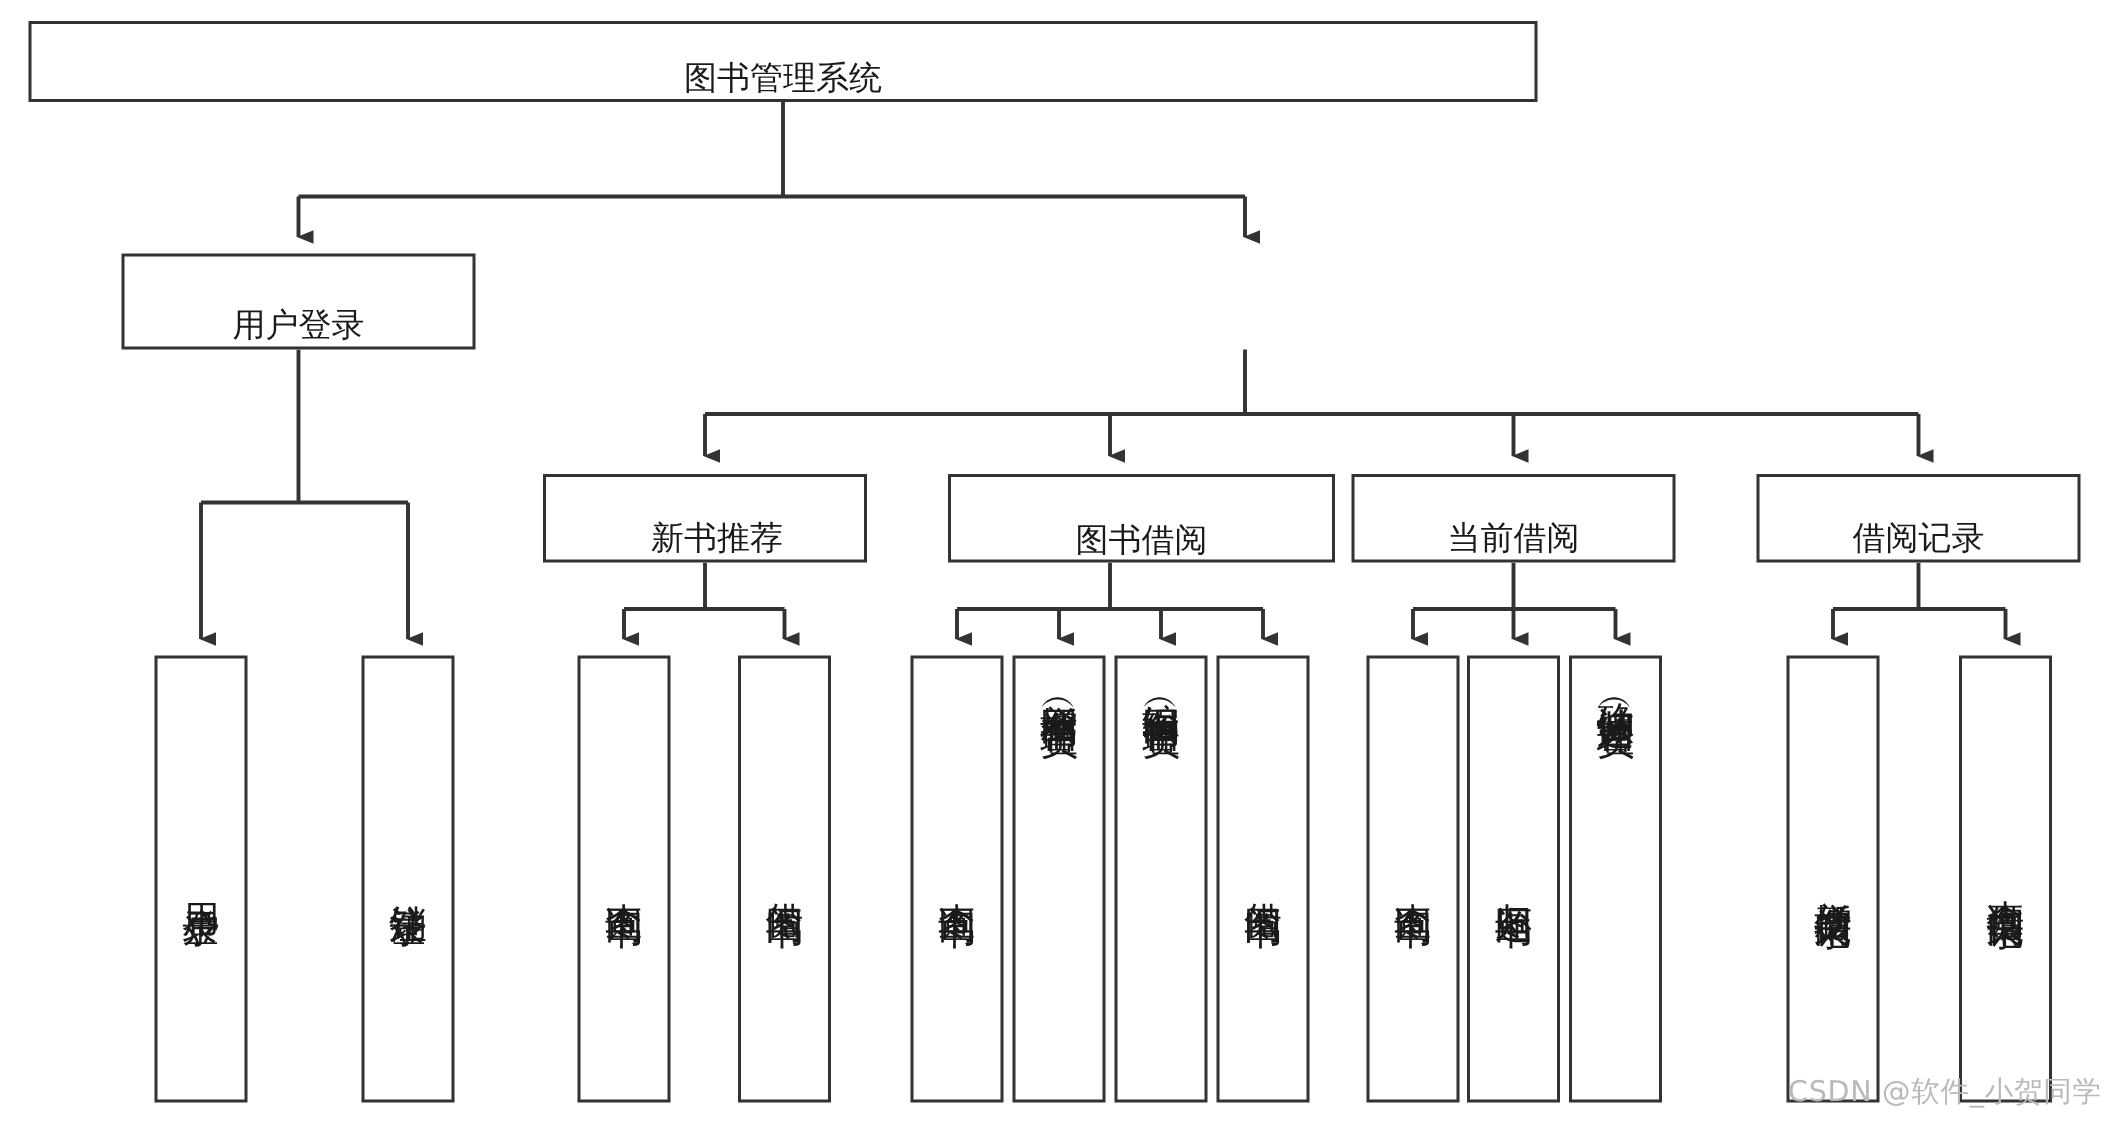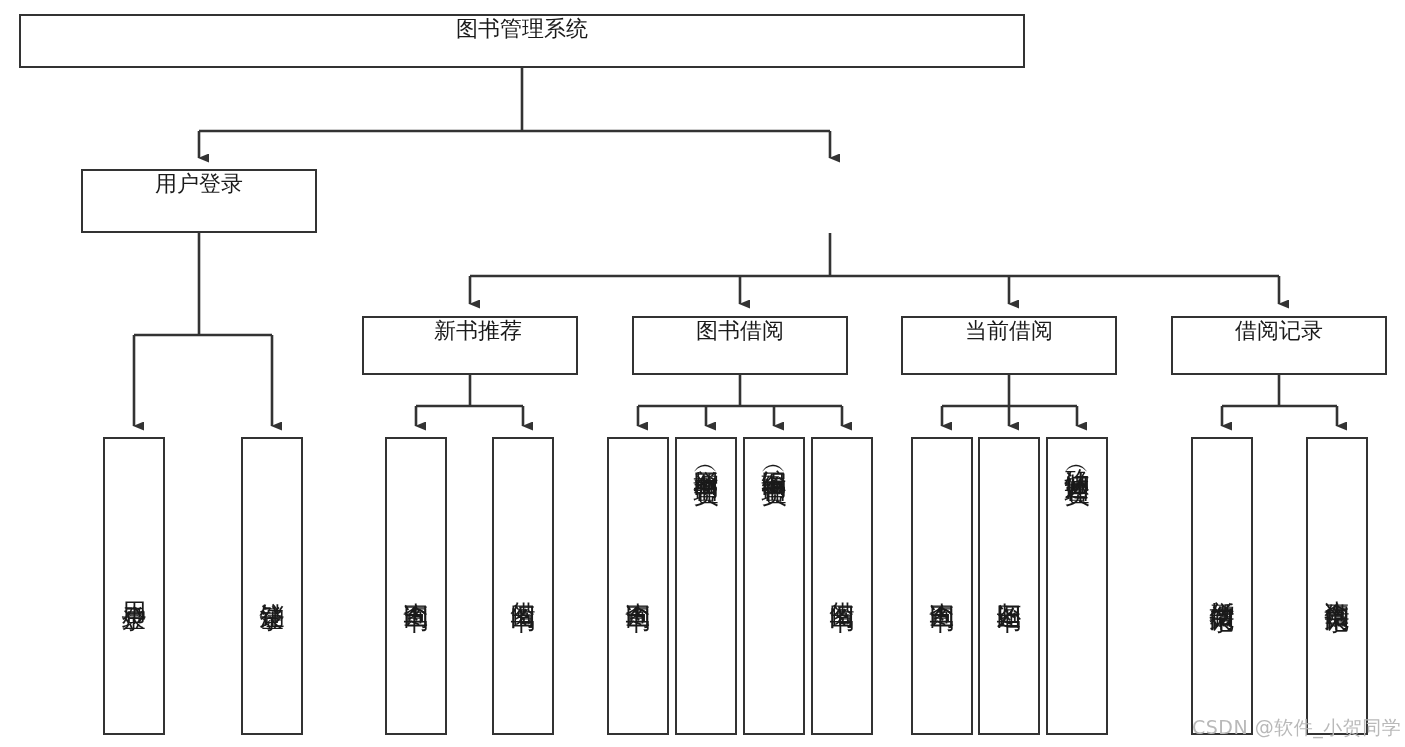--- a/index.html
+++ b/index.html
@@ -25,21 +25,21 @@
     top: 0;
     width: 1405px;
     height: 747px;
   }
   .node {
     position: absolute;
     box-sizing: border-box;
     border: 2px solid #333333;
     background: #ffffff;
     display: flex;
-    align-items: flex-start;
+    align-items: flex-end;
     justify-content: center;
     color: #1a1a1a;
   }
   .node-label {
     display: block;
     text-align: center;
     line-height: 1.18;
     white-space: nowrap;
   }
   .node.horizontal .node-label {
@@ -143,21 +143,21 @@
     <span class="node-label">图书管理系统</span>
   </div>
 
   <div class="node horizontal" style="left:81px; top:169px; width:236px; height:64px;">
     <span class="node-label">用户登录</span>
   </div>
 
   <div class="node horizontal" style="left:362px; top:316px; width:216px; height:59px;padding-left:16px;">
     <span class="node-label">新书推荐</span>
   </div>
-  <div class="node horizontal" style="left:632px; top:316px; width:216px; height:59px;font-family:Liberation Serif, serif;">
+  <div class="node horizontal" style="left:632px; top:316px; width:258px; height:59px;font-family:Liberation Serif, serif;">
     <span class="node-label">图书借阅</span>
   </div>
   <div class="node horizontal" style="left:901px; top:316px; width:216px; height:59px;">
     <span class="node-label">当前借阅</span>
   </div>
   <div class="node horizontal" style="left:1171px; top:316px; width:216px; height:59px;">
     <span class="node-label">借阅记录</span>
   </div>
 
   <div class="node vertical centered" style="left:103px; top:437px; width:62px; height:298px;">

